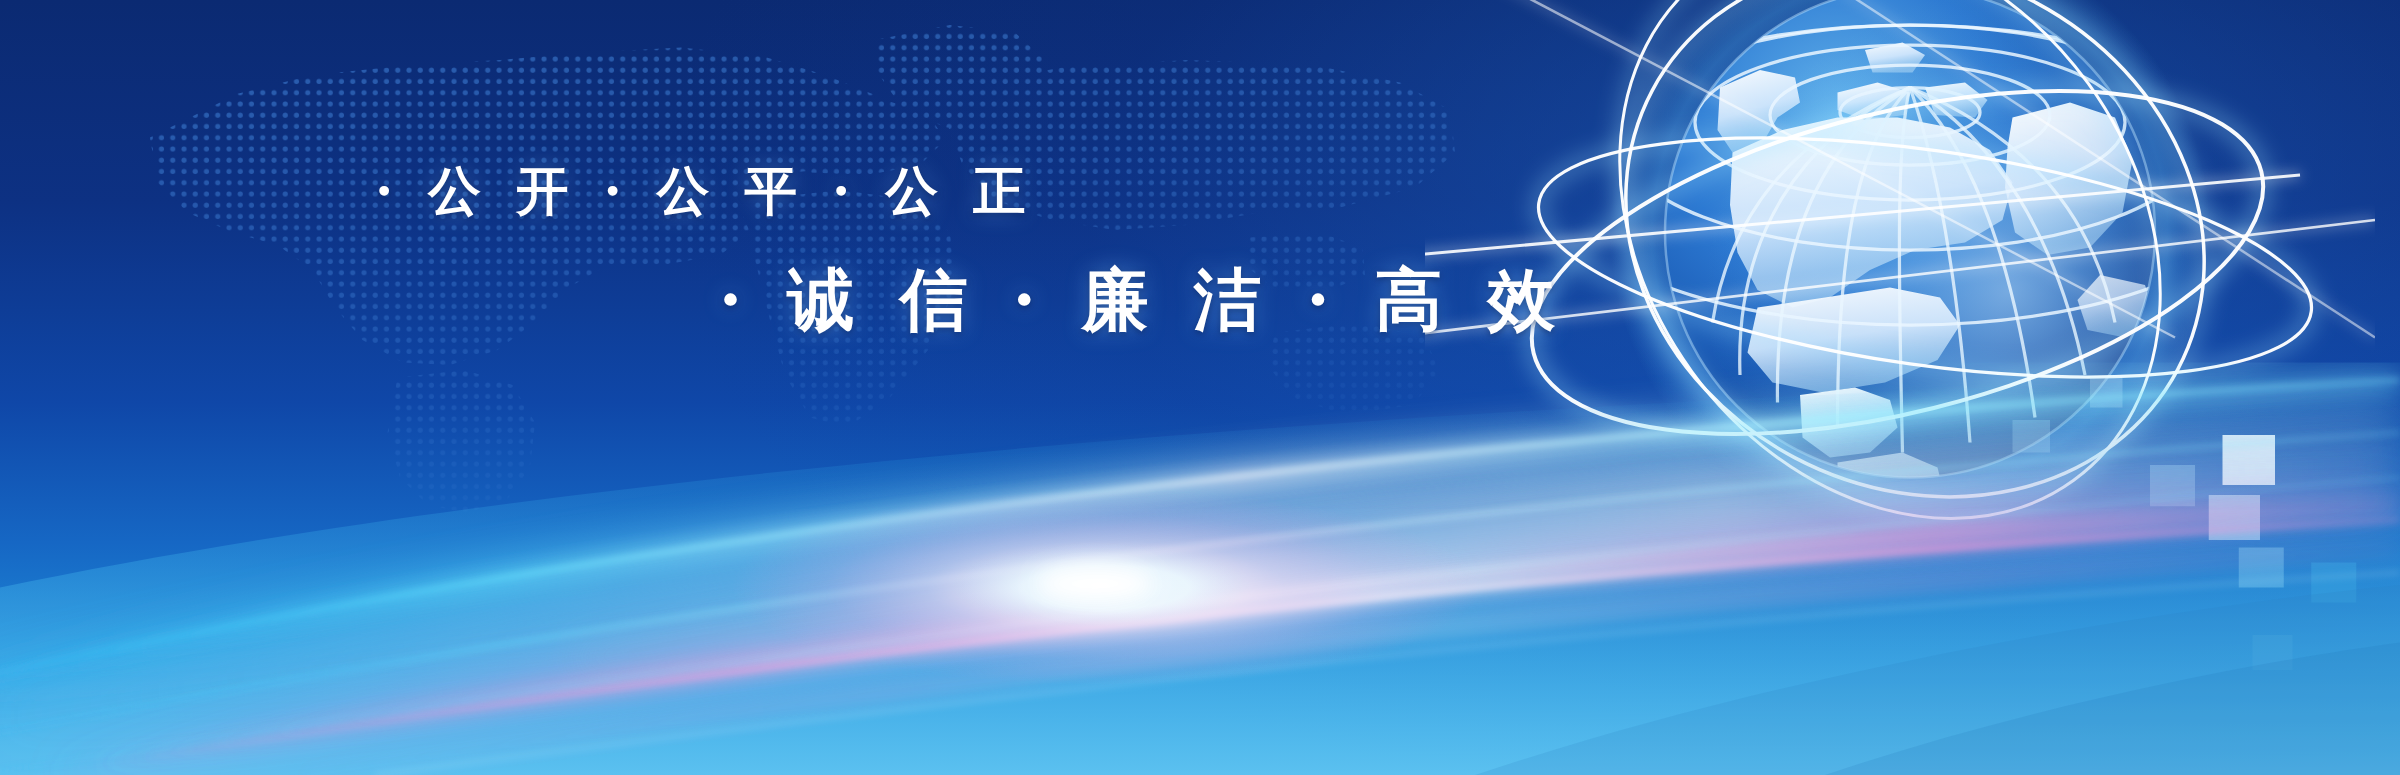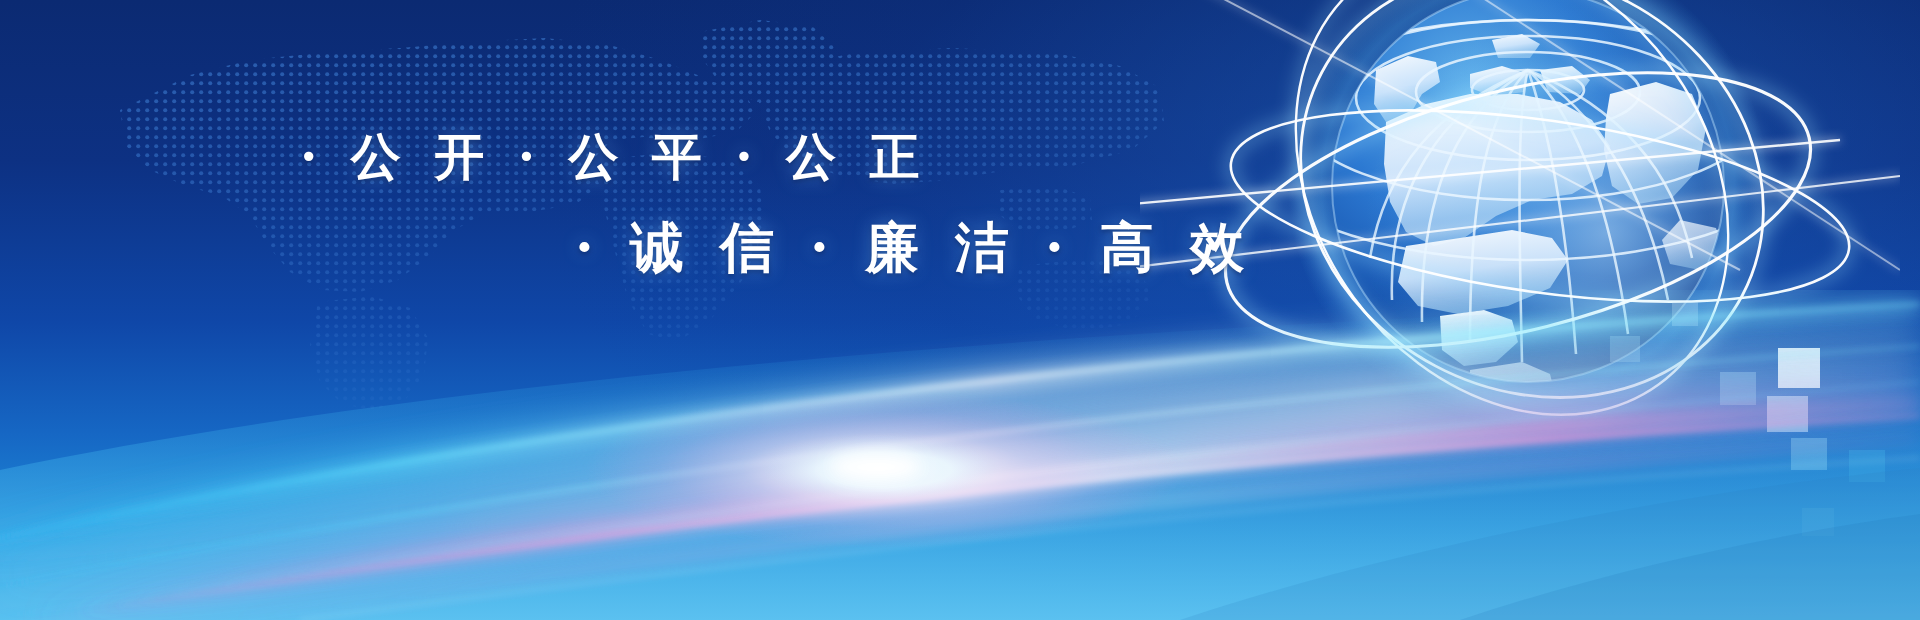--- a/index.html
+++ b/index.html
@@ -37,21 +37,21 @@
   
   .slogan {
     position:absolute; left:0; top:132px; width:1250px;
     pointer-events:none;
     font-family:"DejaVu Serif", serif;
     color:#ffffff;
     text-shadow:0 0 18px rgba(120,190,255,.45), 0 2px 5px rgba(0,20,70,.55);
   }
   .line {
     white-space:nowrap;
-    font-size:50px;
+    font-size:42px;
     letter-spacing:.16em;
     font-weight:700;
     line-height:1.0;
   }
   .line1 { padding-left:300px; }
   .line2 { padding-left:575px; margin-top:38px; font-size:54px; }
 </style>
 </head>
 <body>
 

